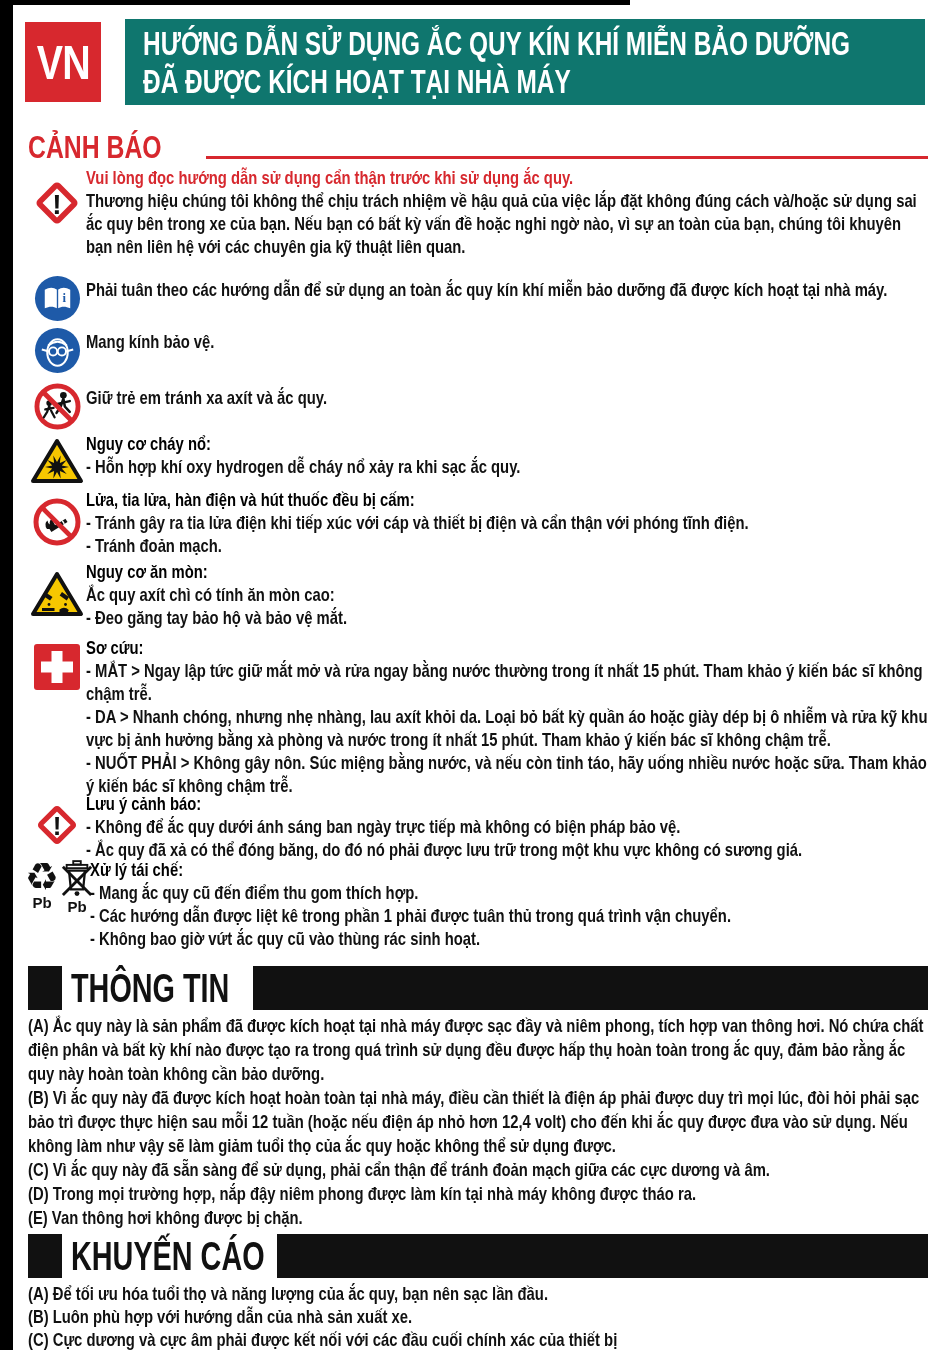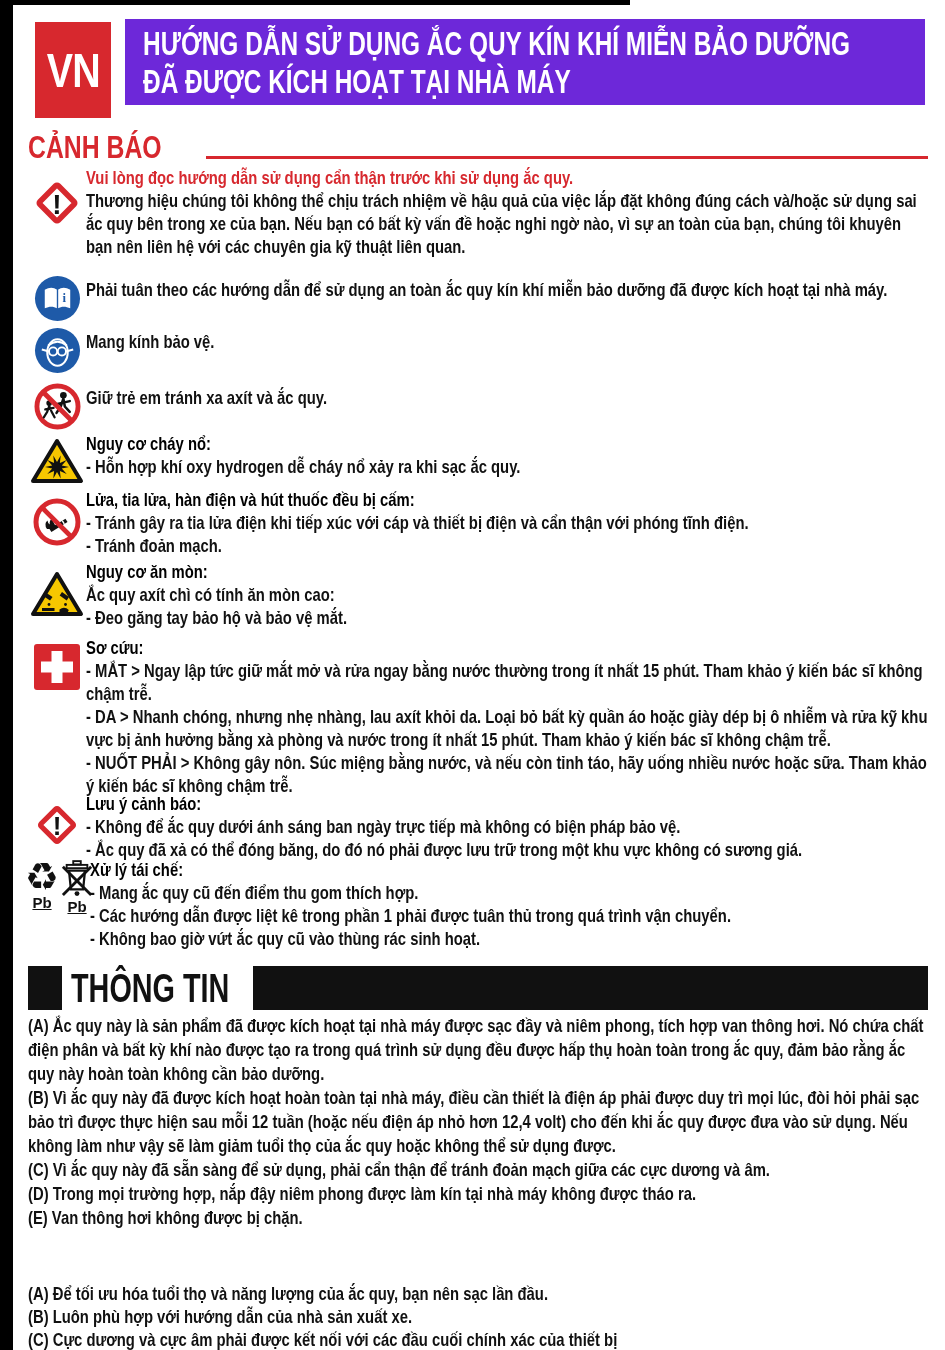--- a/index.html
+++ b/index.html
@@ -2,23 +2,23 @@
 <html><head>
 <meta charset="utf-8">
 <style>
   html,body { margin:0; padding:0; }
   body { width:945px; height:1350px; background:#ffffff; font-family:"Liberation Sans", sans-serif; overflow:hidden; }
   .page { position:relative; width:945px; height:1350px; background:#fff; color:#111; }
   .left-stripe { position:absolute; left:0; top:0; width:13px; height:1350px; background:#000; }
   .top-stripe { position:absolute; left:0; top:0; width:630px; height:5px; background:#000; }
 
   
-  .vn-box { position:absolute; left:35px; top:22px; width:76px; height:96px; background:#d7282e; display:flex; align-items:center; justify-content:center; }
+  .vn-box { position:absolute; left:25px; top:22px; width:76px; height:80px; background:#d7282e; display:flex; align-items:center; justify-content:center; }
   .vn-box span { color:#fff; font-weight:bold; font-size:48px; transform:scaleX(0.82); letter-spacing:-1px; }
-  .title-bar { position:absolute; left:125px; top:19px; width:800px; height:86px; background:#6d28d9; overflow:hidden; }
+  .title-bar { position:absolute; left:125px; top:19px; width:800px; height:86px; background:#0f766e; overflow:hidden; }
   .title-text { position:absolute; left:18px; top:6px; width:1057px; transform:scaleX(0.74); transform-origin:0 0;
                 color:#fff; font-weight:bold; font-size:33px; line-height:38px; white-space:nowrap; }
 
   
   .warn-head { position:absolute; left:28px; top:130px; font-size:31px; font-weight:bold; color:#d7282e;
                transform:scaleX(0.8); transform-origin:0 0; white-space:nowrap; }
   .warn-underline { position:absolute; left:206px; top:156px; width:722px; height:3px; background:#d7282e; }
 
   
   .row { position:absolute; left:28px; width:902px; }
@@ -35,21 +35,21 @@
   .head-label-wrap { flex:0 0 auto; height:44px; display:flex; }
   .head-label { display:inline-block; font-size:40px; font-weight:bold; color:#111; white-space:nowrap;
                 transform:scaleX(0.72); transform-origin:0 50%; }
   .head-bar { flex:1 1 auto; height:44px; background:#111; margin-left:10px; }
   .wrap-info { width:172px; }
   .wrap-adv { width:196px; }
   .paras { position:absolute; left:28px; width:1157px; transform:scaleX(0.78); transform-origin:0 0;
            font-size:19px; line-height:24px; font-weight:bold; color:#111; }
   .paras p { margin:0; }
 
-  .pb-label { font-size:15px; font-weight:bold; color:#111; text-align:left; line-height:14px;text-decoration:underline; }
+  .pb-label { font-size:15px; font-weight:bold; color:#111; text-align:left; line-height:14px; }
   .recycle-glyph { font-family:"DejaVu Sans", sans-serif; font-size:38px; line-height:38px; color:#111; }
   .ricons { display:flex; gap:2px; align-items:flex-start; }
   .ricons .stack { display:flex; flex-direction:column; align-items:center; }
 </style>
 </head>
 <body>
 
 <div class="page">
   <div class="left-stripe"></div>
   <div class="top-stripe"></div>
@@ -246,18 +246,25 @@
     <div class="head-bar"></div>
   </div>
   <div class="paras" style="top:1014px">
     <p>(A) Ắc quy này là sản phẩm đã được kích hoạt tại nhà máy được sạc đầy và niêm phong, tích hợp van thông hơi. Nó chứa chất điện phân và bất kỳ khí nào được tạo ra trong quá trình sử dụng đều được hấp thụ hoàn toàn trong ắc quy, đảm bảo rằng ắc quy này hoàn toàn không cần bảo dưỡng.</p>
     <p>(B) Vì ắc quy này đã được kích hoạt hoàn toàn tại nhà máy, điều cần thiết là điện áp phải được duy trì mọi lúc, đòi hỏi phải sạc bảo trì được thực hiện sau mỗi 12 tuần (hoặc nếu điện áp nhỏ hơn 12,4 volt) cho đến khi ắc quy được đưa vào sử dụng. Nếu không làm như vậy sẽ làm giảm tuổi thọ của ắc quy hoặc không thể sử dụng được.</p>
     <p>(C) Vì ắc quy này đã sẵn sàng để sử dụng, phải cẩn thận để tránh đoản mạch giữa các cực dương và âm.</p>
     <p>(D) Trong mọi trường hợp, nắp đậy niêm phong được làm kín tại nhà máy không được tháo ra.</p>
     <p>(E) Van thông hơi không được bị chặn.</p>
   </div>
 
+  <div class="section-head" style="top:1234px">
+    <div class="head-square"></div>
+    <div class="head-label-wrap wrap-adv">
+      <span class="head-label">KHUYẾN CÁO</span>
+    </div>
+    <div class="head-bar"></div>
+  </div>
   <div class="paras" style="top:1282px; line-height:23px;">
     <p>(A) Để tối ưu hóa tuổi thọ và năng lượng của ắc quy, bạn nên sạc lần đầu.</p>
     <p>(B) Luôn phù hợp với hướng dẫn của nhà sản xuất xe.</p>
     <p>(C) Cực dương và cực âm phải được kết nối với các đầu cuối chính xác của thiết bị</p>
   </div>
 </div>
 
 </body></html>

